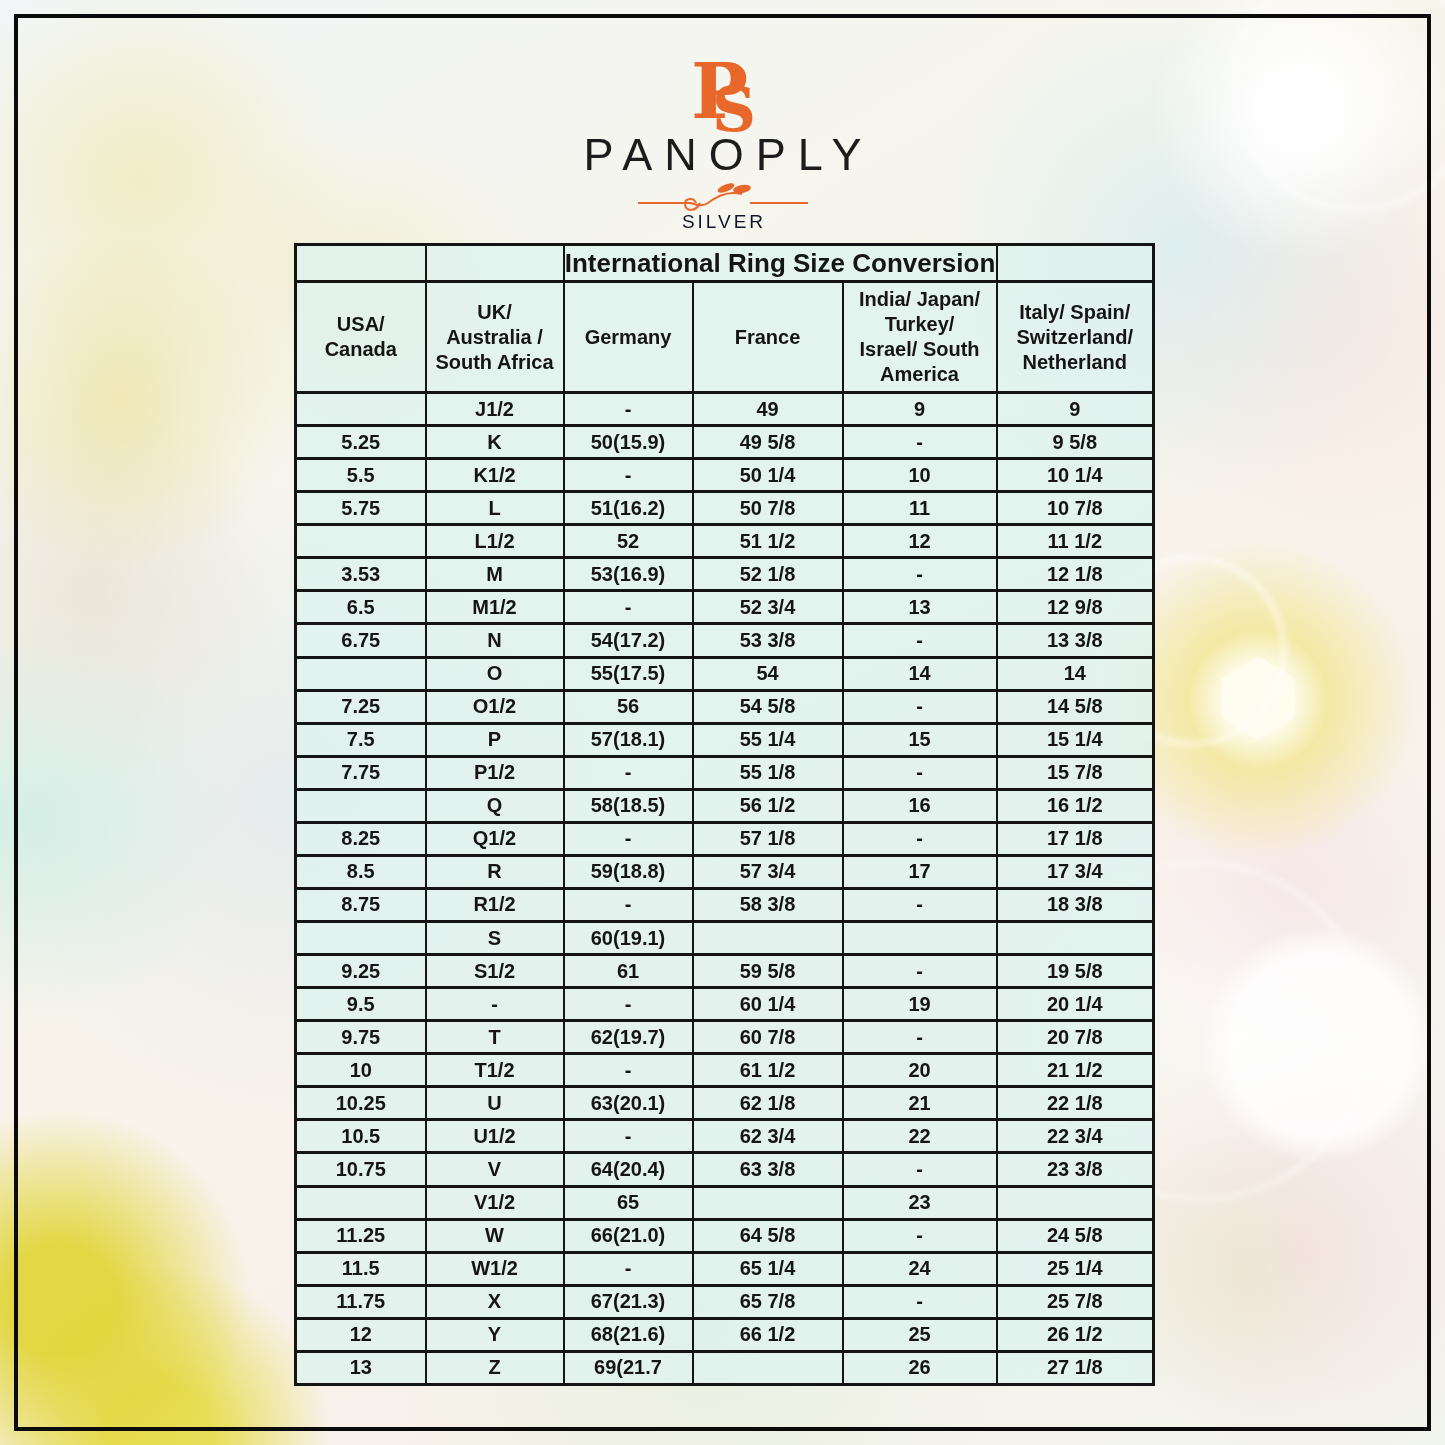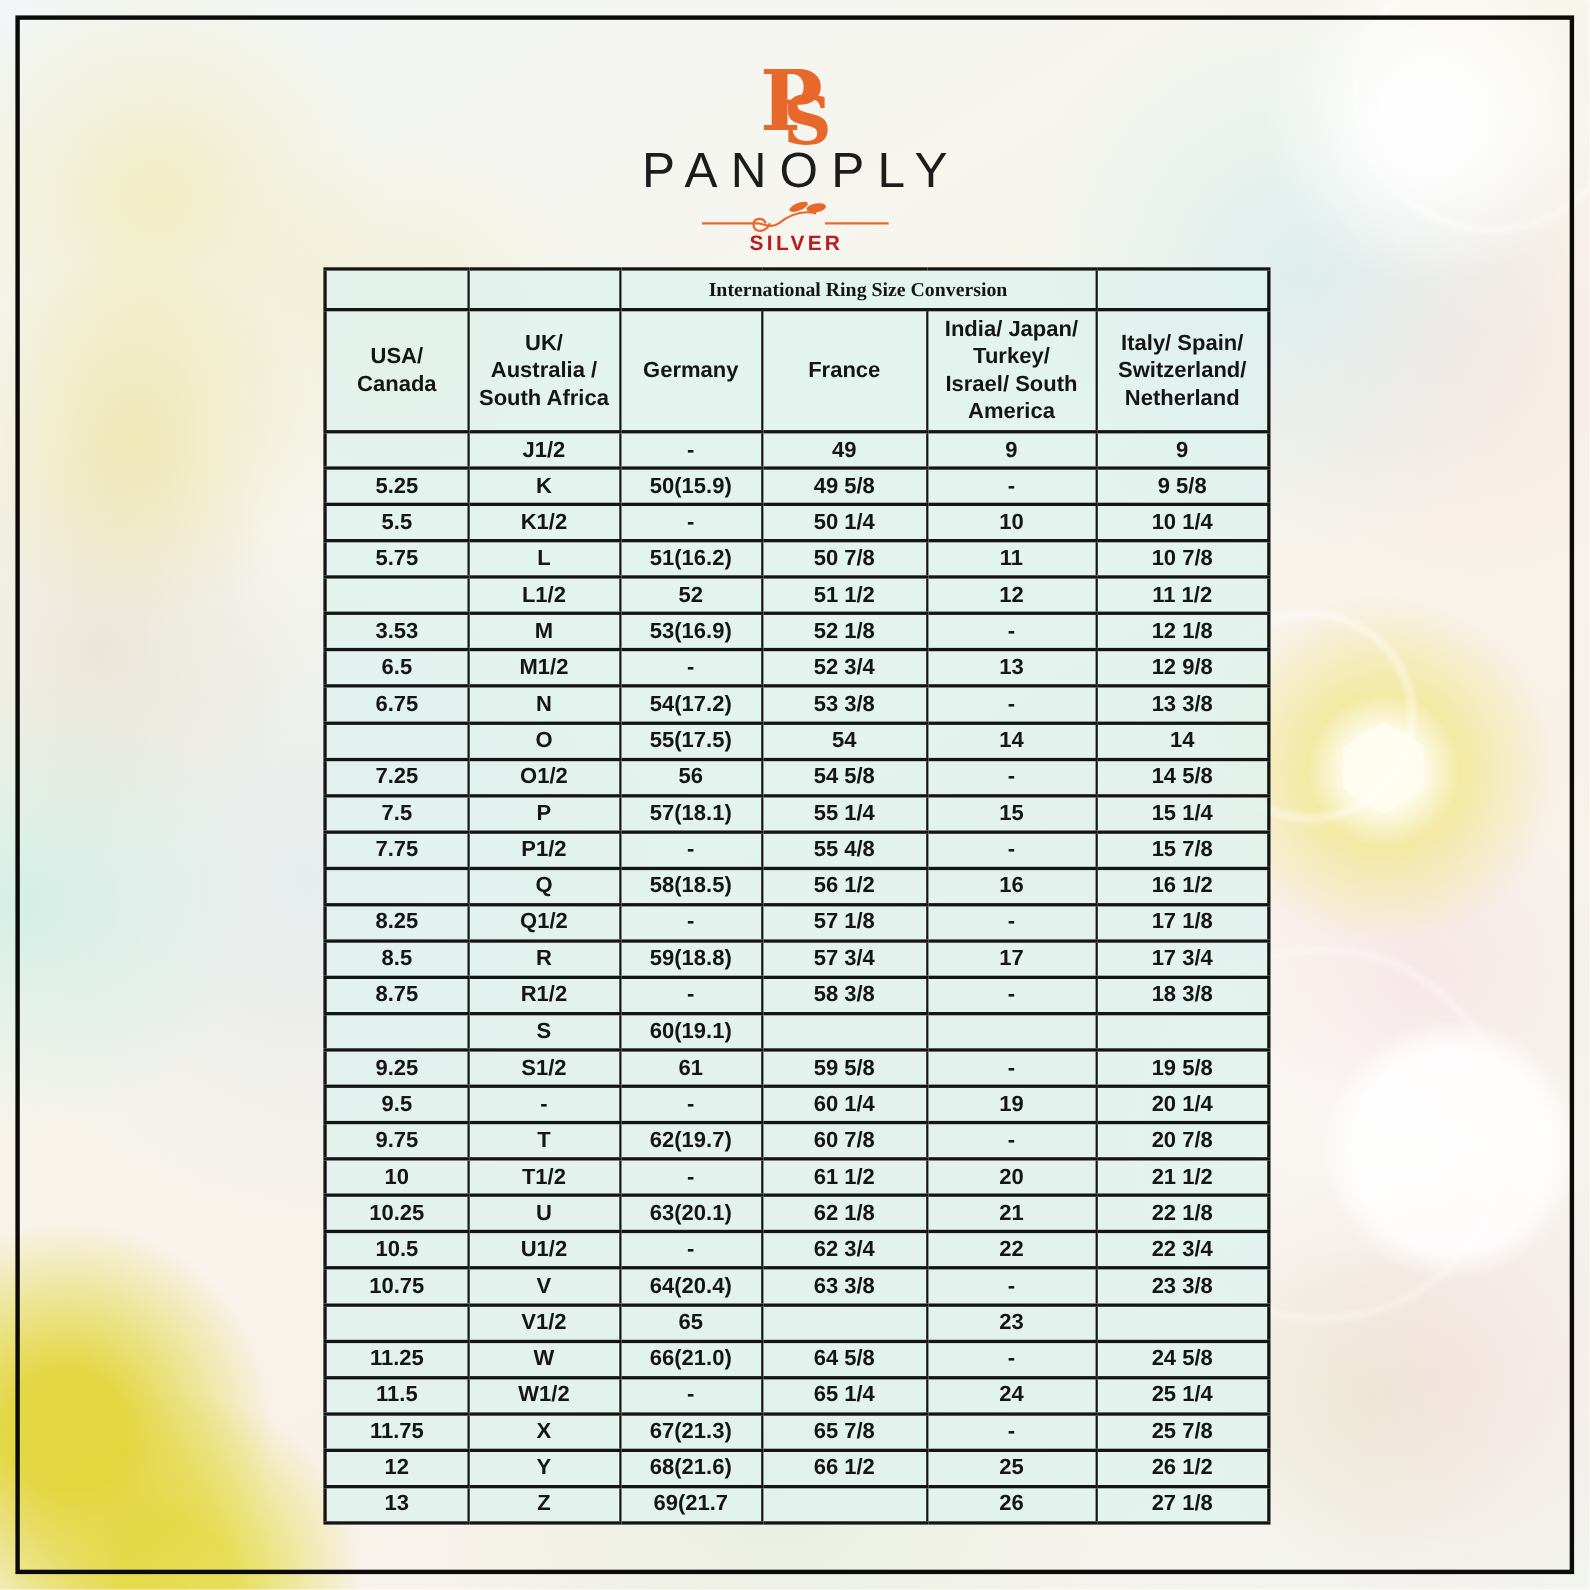--- a/index.html
+++ b/index.html
@@ -30,28 +30,28 @@
   .frame{position:absolute;left:14px;top:14px;right:14px;bottom:14px;border:4px solid #0b0b0b;pointer-events:none;}
   .hex{position:absolute;left:1221px;top:656px;width:74px;height:84px;background:#fffdf0;
        clip-path:polygon(50% 0,100% 27%,100% 73%,50% 100%,0 73%,0 27%);filter:blur(2px);opacity:.95;}
   .ring{position:absolute;border-radius:50%;border:6px solid rgba(255,255,255,0.55);filter:blur(3px);}
   .ring.r1{left:1095px;top:555px;width:180px;height:180px;}
   .ring.r2{left:1030px;top:860px;width:330px;height:330px;border-color:rgba(255,255,255,0.4);}
   .ring.r3{left:1230px;top:-40px;width:240px;height:240px;border-color:rgba(255,255,255,0.5);}
 
   .brand{position:absolute;top:46px;left:0;width:100%;display:flex;flex-direction:column;align-items:center;}
   .brand-name{font-size:45px;font-weight:400;color:#1c1c1c;letter-spacing:12px;padding-left:12px;margin-top:-4px;line-height:1.0;}
-  .brand-sub{font-size:19px;font-weight:700;color:#b91c1c;letter-spacing:3px;padding-left:3px;margin-top:-2px;}
+  .brand-sub{font-size:19px;font-weight:400;color:#0f172a;letter-spacing:3px;padding-left:3px;margin-top:-2px;}
 
   .tablewrap{position:absolute;left:294px;top:243px;}
   table{border-collapse:collapse;table-layout:fixed;width:858px;height:1143px;border:3px solid #141414;}
   td{border:2px solid #141414;border-top-width:3px;border-bottom-width:3px;
      background:rgba(223,242,237,0.86);color:#151515;font-weight:bold;font-size:20px;
      text-align:center;vertical-align:middle;padding:0;overflow:hidden;}
-  tr.title-row td{height:34px;font-size:18px;font-family:Liberation Serif, serif;}
+  tr.title-row td{height:34px;font-size:26px;}
   tr.header-row td{height:108px;font-size:20px;line-height:1.25;white-space:pre-line;}
   td.ls{text-align:left;padding-left:22%;}
 </style>
 </head>
 <body>
 
 <div class="hex"></div>
 <div class="ring r1"></div>
 <div class="ring r2"></div>
 <div class="ring r3"></div>
@@ -192,21 +192,21 @@
           <td>P</td>
           <td>57(18.1)</td>
           <td>55 1/4</td>
           <td>15</td>
           <td>15 1/4</td>
         </tr>
         <tr>
           <td>7.75</td>
           <td>P1/2</td>
           <td>-</td>
-          <td>55 4/8</td>
+          <td>55 1/8</td>
           <td>-</td>
           <td>15 7/8</td>
         </tr>
         <tr>
           <td class="ls">8</td>
           <td>Q</td>
           <td>58(18.5)</td>
           <td>56 1/2</td>
           <td>16</td>
           <td>16 1/2</td>

